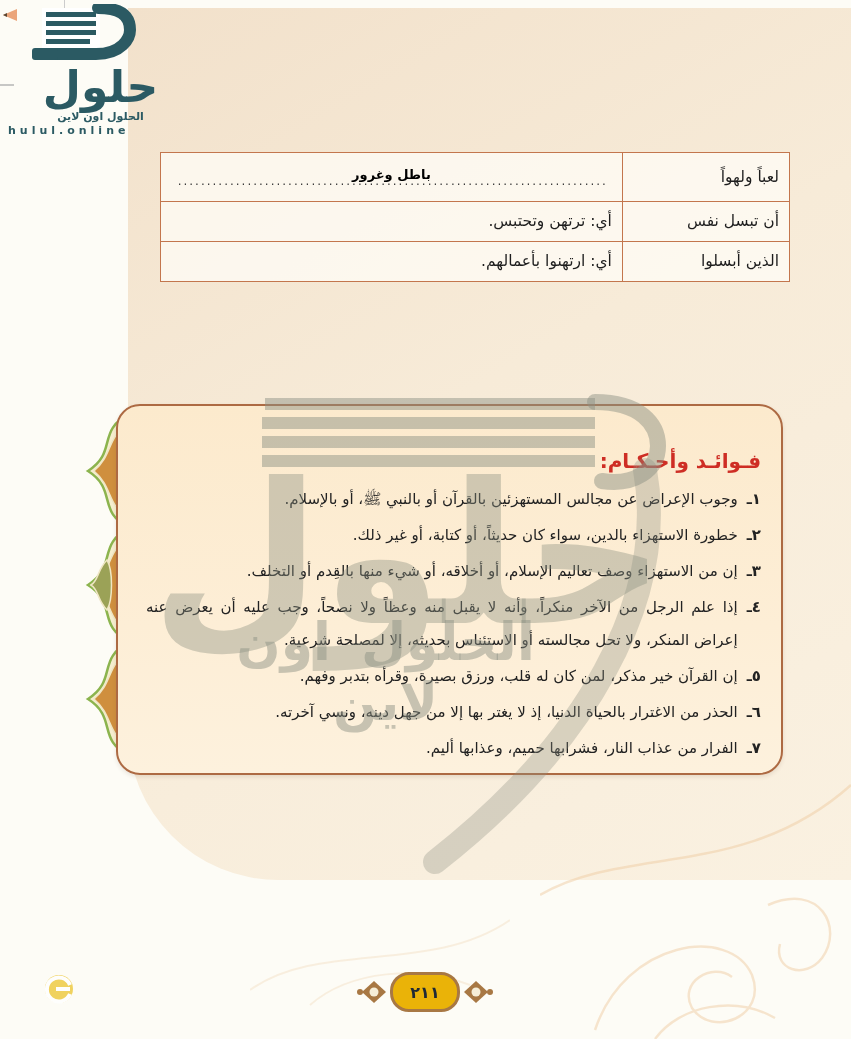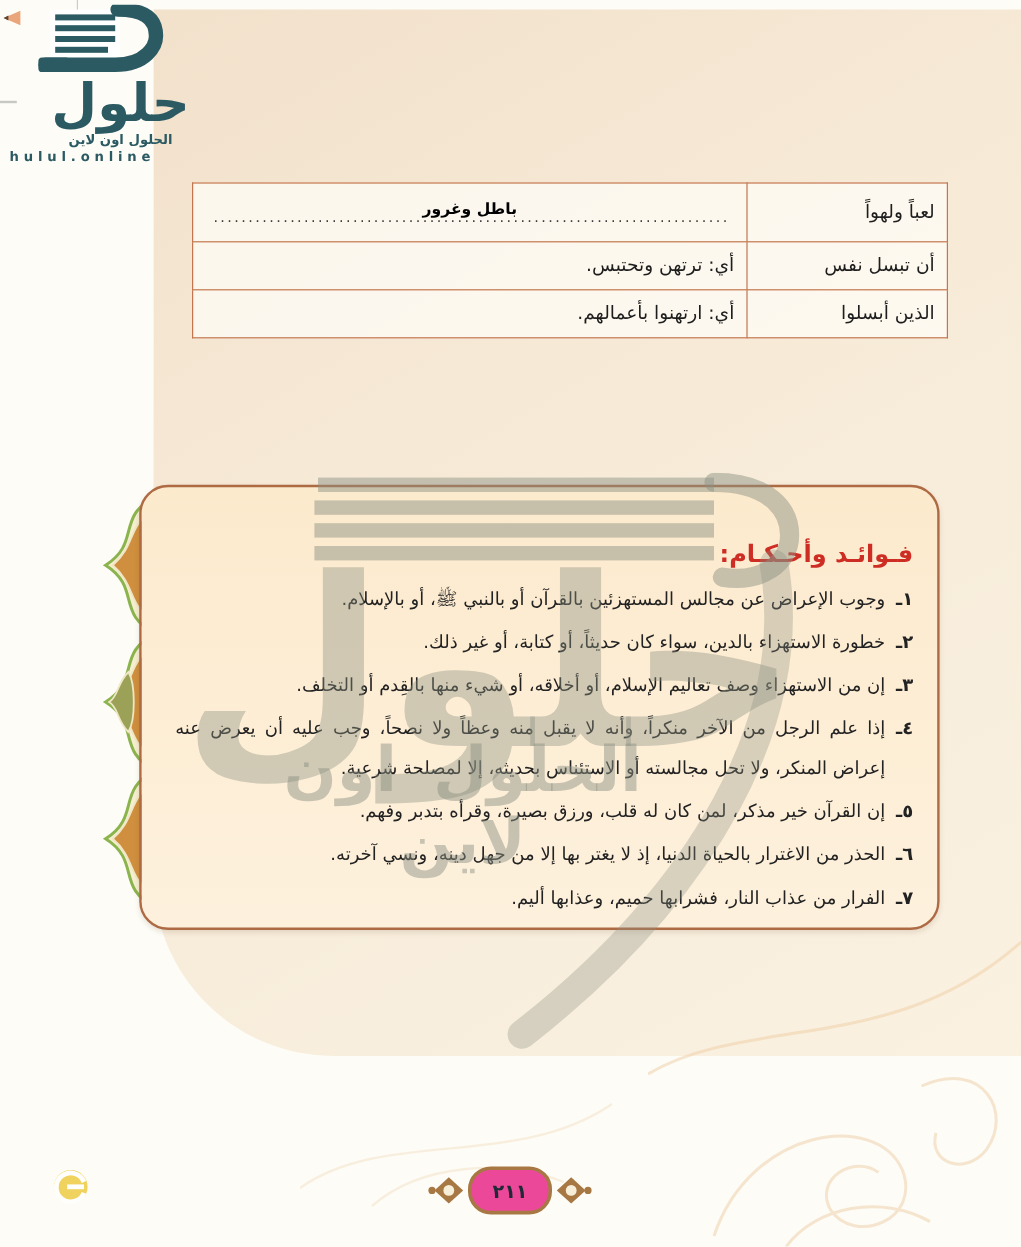--- a/index.html
+++ b/index.html
@@ -54,21 +54,21 @@
       color:rgba(139,144,131,0.40);text-align:center;line-height:250px;direction:rtl;}
   .wm-line{left:198px;top:612px;width:375px;font-size:52px;font-weight:bold;
       color:rgba(139,144,131,0.48);direction:rtl;text-align:center;word-spacing:12px;}
   .wm-domain{left:208px;top:652px;font-size:33px;letter-spacing:14px;font-weight:bold;
       color:rgba(199,166,114,0.62);}
 
   
   .page-number{position:absolute;left:352px;top:971px;width:146px;height:42px;
       display:flex;align-items:center;justify-content:center;gap:2px;}
   .pill{width:64px;height:34px;border:3px solid #a87844;border-radius:19px;
-      background:#ec4899;display:flex;align-items:center;justify-content:center;
+      background:#eab308;display:flex;align-items:center;justify-content:center;
       font-size:16px;font-weight:bold;color:#1f2a36;letter-spacing:2px;}
   .ein-icon{position:absolute;left:42px;top:972px;width:34px;height:34px;opacity:.85;}
   .pencil-artifact{position:absolute;left:0;top:6px;width:20px;height:20px;}
   .scan-line{position:absolute;left:0;top:84px;width:14px;height:2px;background:#c7c7c5;}
   .scan-line2{position:absolute;left:64px;top:0;width:1px;height:9px;background:#cccccc;}
 </style>
 </head>
 <body>
 
 <div class="page">

